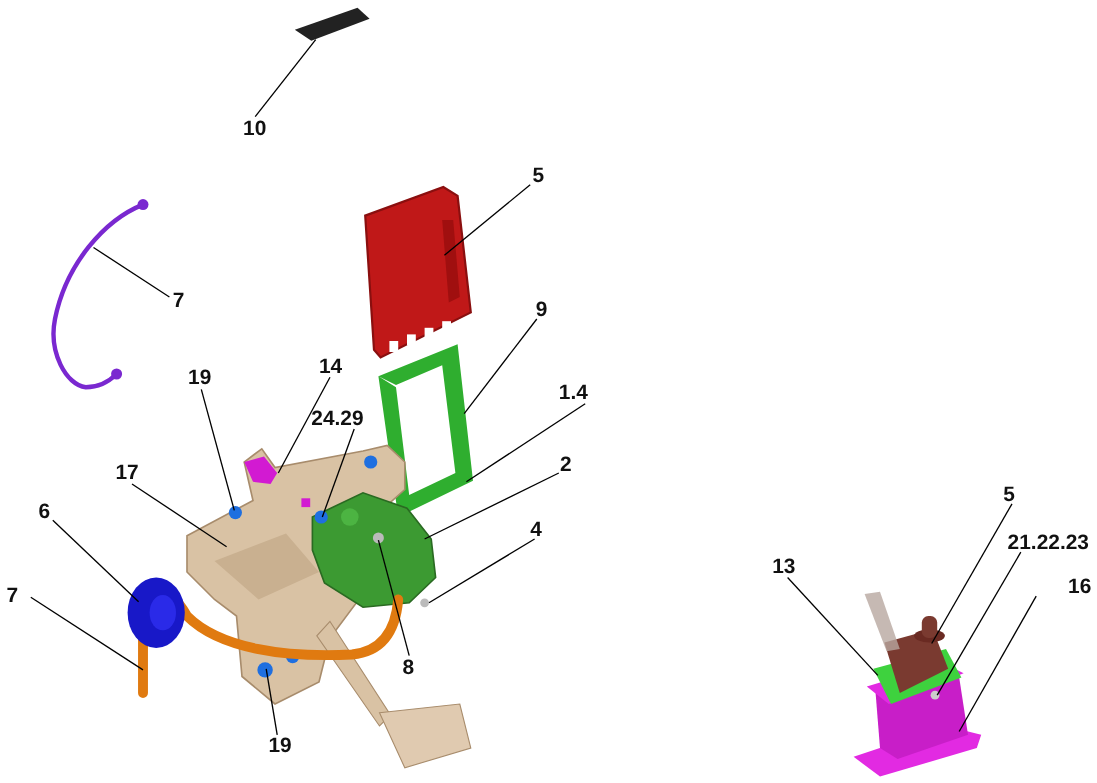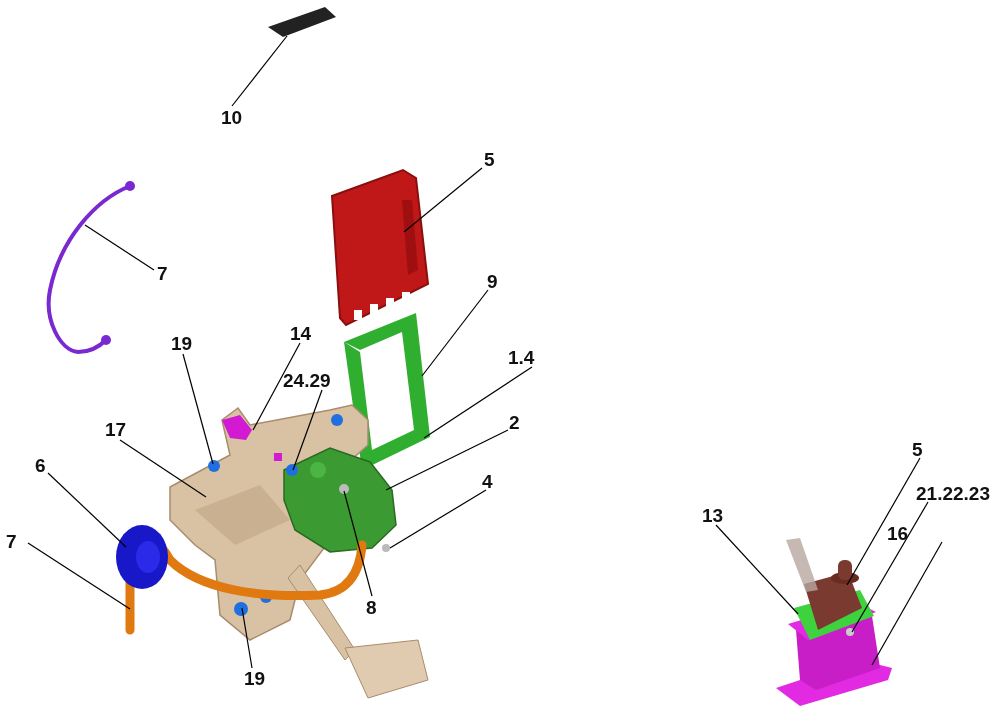--- a/index.html
+++ b/index.html
@@ -109,14 +109,14 @@
   <div class="callout" style="left:509px;top:413px">2</div>
   <div class="callout" style="left:105px;top:420px">17</div>
   <div class="callout" style="left:482px;top:472px">4</div>
   <div class="callout" style="left:35px;top:456px">6</div>
   <div class="callout" style="left:6px;top:532px">7</div>
   <div class="callout" style="left:366px;top:598px">8</div>
   <div class="callout" style="left:244px;top:669px">19</div>
   <div class="callout" style="left:912px;top:440px">5</div>
   <div class="callout" style="left:916px;top:484px">21.22.23</div>
   <div class="callout" style="left:702px;top:506px">13</div>
-  <div class="callout" style="left:887px;top:524px">16</div>
+  <div class="callout" style="left:971px;top:524px">16</div>
 </div>
 
 </body></html>

